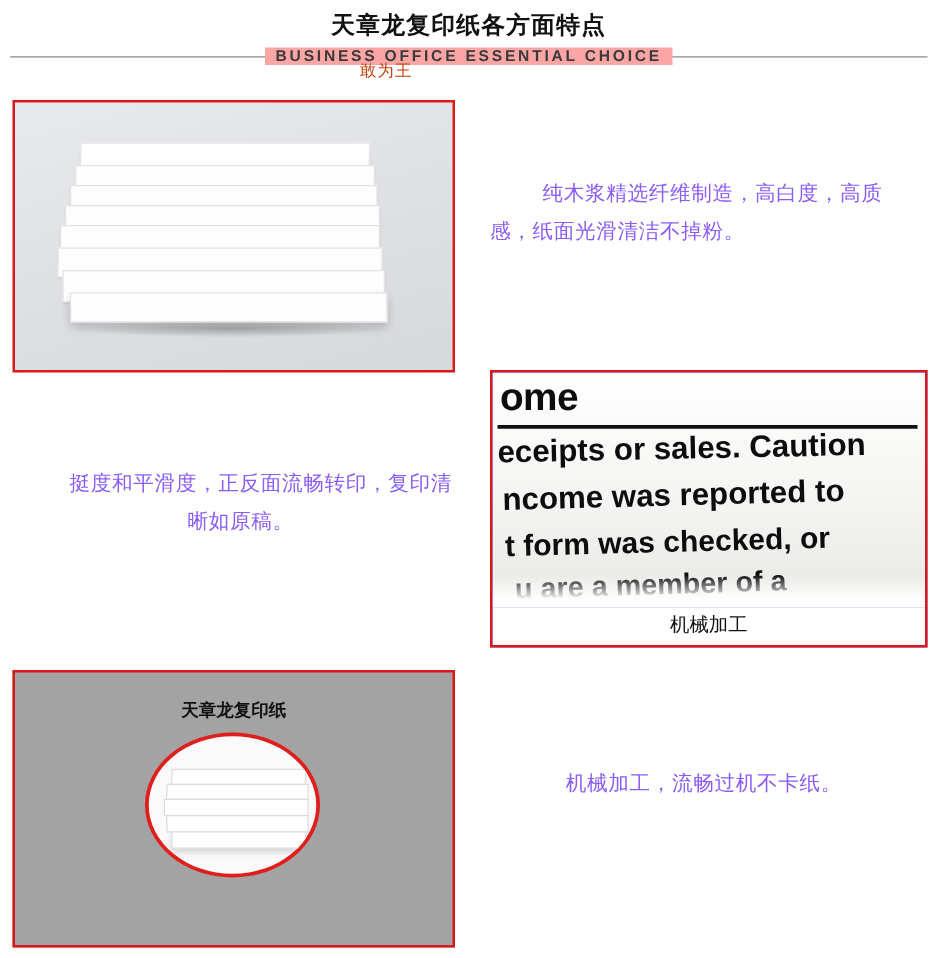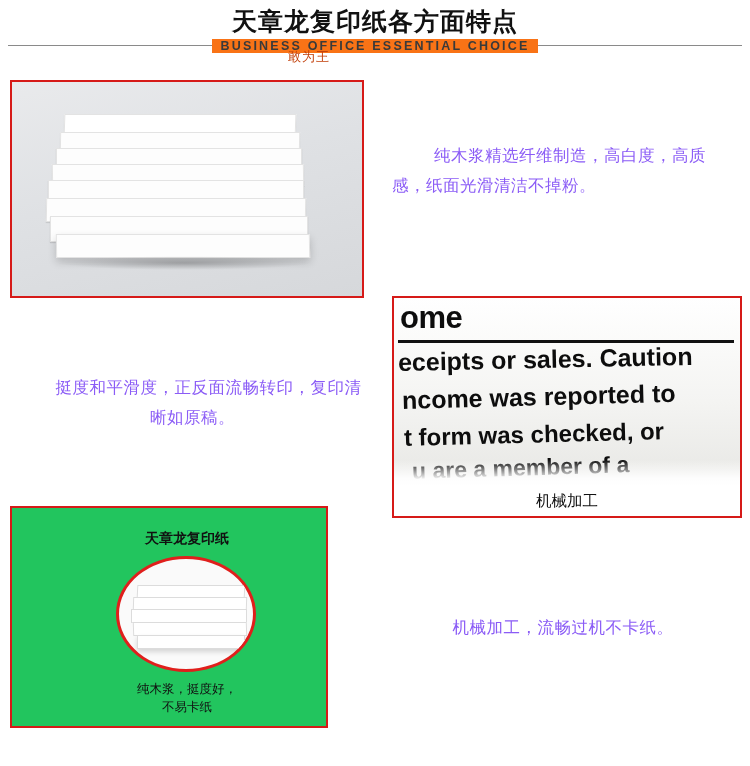--- a/index.html
+++ b/index.html
@@ -17,21 +17,21 @@
   }
 
   
   .header {
     width: 750px;
     padding-top: 8px;
     text-align: center;
     position: relative;
   }
   .header-title {
-    font-size: 25px;
+    font-size: 19px;
     font-weight: bold;
     letter-spacing: 1px;
     color: #111;
     line-height: 26px;
   }
   .header-sub-row {
     position: relative;
     height: 18px;
     margin-top: 2px;
   }
@@ -43,21 +43,21 @@
   }
   .header-rule.left { left: 8px; width: 212px; }
   .header-rule.right { right: 8px; width: 212px; }
   .header-sub {
     position: relative;
     display: inline-block;
     font-size: 12.5px;
     font-weight: bold;
     letter-spacing: 2.2px;
     color: #3a3a3a;
-    background: #f97316;
+    background: #fca5a5;
     padding: 0 8px;
   }
   .header-sub2 {
     font-size: 13px;
     color: #444;
     margin-top: 3px;
     letter-spacing: 1px;
     position: relative;
   }
   .watermark {
@@ -182,24 +182,24 @@
     line-height: 30px;
     text-align: center;
     font-size: 15.5px;
     color: #111;
     background: #fff;
   }
 
   
   #photo-circle {
     left: 10px;
-    top: 506px;
-    width: 318px;
+    top: 536px;
+    width: 354px;
     height: 222px;
-    background: #22c55e;
+    background: #a3a3a3;
   }
   .circle-title {
     position: absolute;
     left: 0; top: 22px;
     width: 350px;
     text-align: center;
     font-size: 14px;
     font-weight: bold;
     color: #111;
   }
@@ -292,17 +292,15 @@
 
 <div class="photo-frame" id="photo-circle">
   <div class="circle-title">天章龙复印纸</div>
   <div class="circle-ring">
     <div class="mini-sheet ms1"></div>
     <div class="mini-sheet ms2"></div>
     <div class="mini-sheet ms3"></div>
     <div class="mini-sheet ms4"></div>
     <div class="mini-sheet ms5"></div>
   </div>
-  <div class="circle-note" id="circle-note-1">纯木浆，挺度好，</div>
-  <div class="circle-note" id="circle-note-2">不易卡纸</div>
 </div>
 
 <div class="caption-text" id="caption-machine">机械加工，流畅过机不卡纸。</div>
 
 </body></html>

